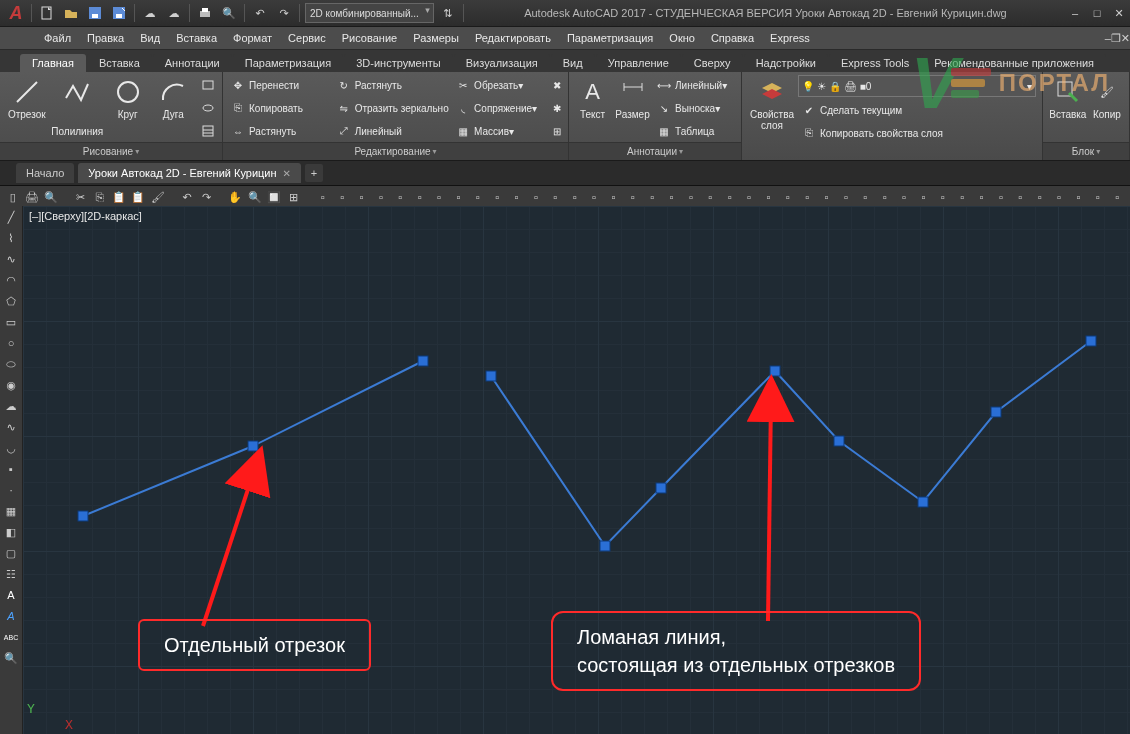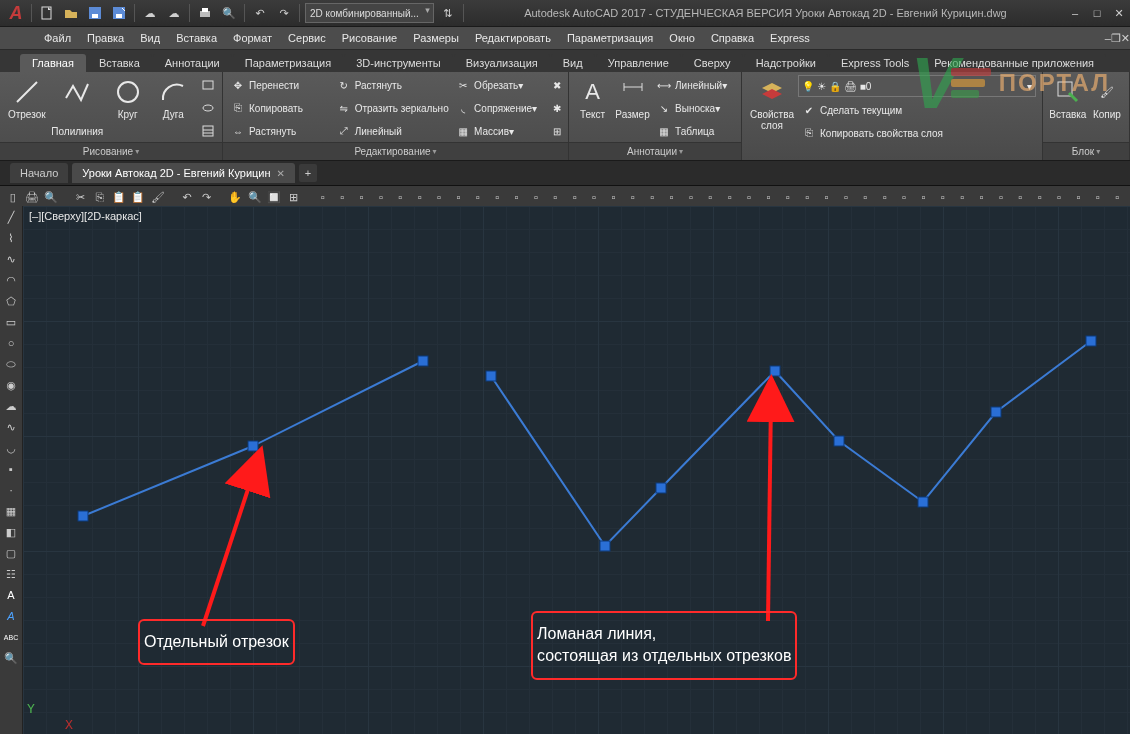--- a/index.html
+++ b/index.html
@@ -21,21 +21,21 @@
 .panel{border-right:1px solid #333;display:flex;flex-direction:column;height:88px;}
 .panel .body{flex:1;display:flex;align-items:flex-start;padding:3px 4px 0 4px;}
 .panel .footer{height:17px;background:#404040;color:#ccc;font-size:10px;display:flex;align-items:center;justify-content:center;border-top:1px solid #333;}
 .panel .footer:after{content:" ▾";font-size:8px;margin-left:2px;color:#999;}
 .bigbtn{display:flex;flex-direction:column;align-items:center;justify-content:flex-start;width:46px;padding-top:2px;color:#e8e8e8;}
 .bigbtn .ic{width:30px;height:30px;display:flex;align-items:center;justify-content:center;}
 .bigbtn .lbl{font-size:10px;margin-top:2px;text-align:center;}
 .btnrow{display:flex;flex-direction:column;gap:3px;}
 .smbtn{display:flex;align-items:center;height:20px;color:#e8e8e8;font-size:10px;padding:0 3px;}
 .smbtn .ic{width:16px;height:16px;margin-right:3px;display:flex;align-items:center;justify-content:center;}
-.doctabs{height:24px;background:#2b2b2b;display:flex;align-items:center;padding-left:10px;border-bottom:1px solid #111;}
+.doctabs{height:24px;background:#2b2b2b;display:flex;align-items:center;padding-left:16px;border-bottom:1px solid #111;}
 .doctabs .dtab{background:#3e3e3e;color:#ccc;padding:4px 10px;font-size:11px;border-top-left-radius:3px;border-top-right-radius:3px;margin-right:4px;display:flex;align-items:center;}
 .doctabs .dtab.active{background:#4a4a4a;color:#fff;}
 .doctabs .dtab .x{margin-left:6px;color:#aaa;font-size:10px;}
 .doctabs .plus{width:18px;height:18px;background:#3a3a3a;color:#ccc;display:flex;align-items:center;justify-content:center;border-radius:2px;}
 .toolbar2{height:22px;background:#3a3a3a;border-bottom:1px solid #222;display:flex;align-items:center;padding:0 4px;gap:2px;}
 .toolbar2 .tb{width:18px;height:18px;display:flex;align-items:center;justify-content:center;color:#ccc;}
 .toolbar3{height:22px;background:#3a3a3a;border-bottom:1px solid #222;display:flex;align-items:center;padding:0 4px;gap:2px;}
 .toolbar3 .tb{width:18px;height:18px;display:flex;align-items:center;justify-content:center;color:#ccc;}
 .lcombo{background:#fff;border:1px solid #777;height:18px;font-size:11px;color:#222;display:flex;align-items:center;padding:0 14px 0 4px;position:relative;min-width:140px;margin:0 2px;}
 .lcombo:after{content:"▾";position:absolute;right:3px;font-size:9px;color:#555;}
@@ -44,21 +44,21 @@
 .lefttb .tb{width:18px;height:18px;display:flex;align-items:center;justify-content:center;color:#ccc;font-size:11px;}
 .canvas{flex:1;position:relative;background:#1f2a33;}
 .grid{position:absolute;inset:0;background-image:
   linear-gradient(#283540 1px,transparent 1px),
   linear-gradient(90deg,#283540 1px,transparent 1px),
   linear-gradient(#242f39 1px,transparent 1px),
   linear-gradient(90deg,#242f39 1px,transparent 1px);
   background-size:115px 115px,115px 115px,23px 23px,23px 23px;}
 .viewlabel{position:absolute;left:6px;top:4px;color:#e8e8e8;font-size:11px;}
 svg.drawing{position:absolute;inset:0;}
-.callout{position:absolute;border:2px solid #ff2a2a;border-radius:6px;padding:10px 4px;color:#fff;font-size:16px;background:rgba(0,0,0,0);line-height:1.4;}
+.callout{position:absolute;border:2px solid #ff2a2a;border-radius:6px;padding:10px 24px;color:#fff;font-size:20px;background:rgba(0,0,0,0);line-height:1.4;}
 .axis{position:absolute;font-family:monospace;font-size:13px;}
 .watermark{position:absolute;right:20px;top:42px;display:flex;align-items:center;opacity:.6;pointer-events:none;}
 .watermark .v{font-size:72px;font-weight:bold;color:#2fa84f;font-style:italic;margin-right:-8px;}
 .watermark .bars{display:flex;flex-direction:column;gap:3px;margin-right:8px;}
 .watermark .bars div{height:8px;border-radius:2px;}
 .watermark .txt{color:#fdba74;font-size:24px;font-weight:bold;letter-spacing:2px;}
 .smallsvg{display:block;}
 </style>
 </head>
 <body>
@@ -499,21 +499,21 @@
       <defs>
         <marker id="arrowhead" markerWidth="12" markerHeight="12" refX="6" refY="6" orient="auto">
           <path d="M0 0 L12 6 L0 12 Z" fill="#ff1a1a"></path>
         </marker>
       </defs>
       <line x1="180" y1="420" x2="232" y2="262" stroke="#ff1a1a" stroke-width="4" marker-end="url(#arrowhead)"></line>
       <line x1="745" y1="415" x2="748" y2="192" stroke="#ff1a1a" stroke-width="4" marker-end="url(#arrowhead)"></line>
     </svg>
 
     <div class="callout" style="left:115px;top:413px;">Отдельный отрезок</div>
-    <div class="callout" style="left:508px;top:405px;">
+    <div class="callout" style="left:528px;top:405px;border-radius:12px;">
       <span>Ломаная линия,</span><br>
       <span>состоящая из отдельных отрезков</span>
     </div>
 
     <div class="axis" style="left:42px;bottom:2px;color:#b82e2e;">X</div>
     <div class="axis" style="left:4px;bottom:18px;color:#4caf50;">Y</div>
   </div>
 </div>
 
 </body></html>

